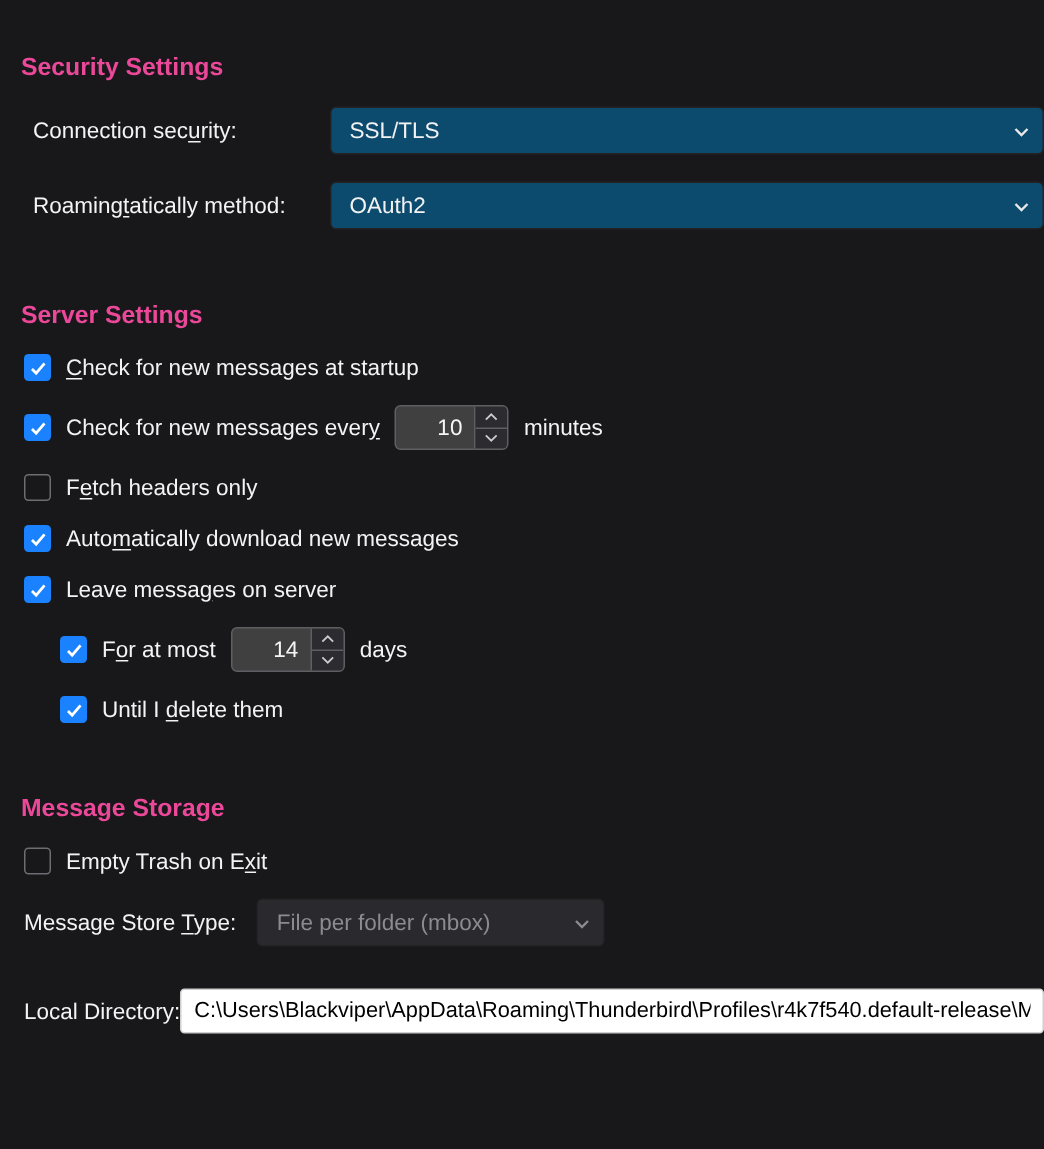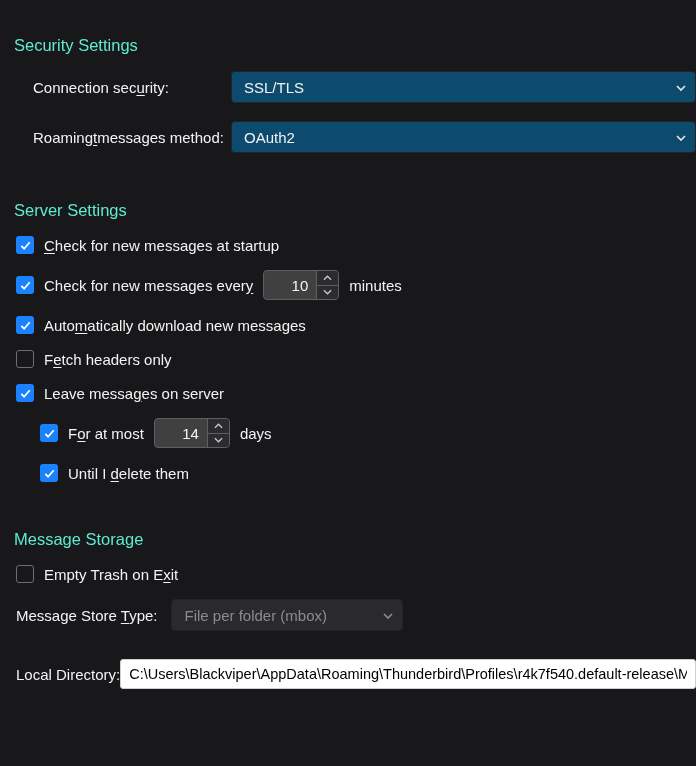--- a/index.html
+++ b/index.html
@@ -7,23 +7,23 @@
     background: #18181b;
     color: #f5f5f5;
     font-family: "Segoe UI", Arial, sans-serif;
     font-size: 15px;
     width: 696px;
     height: 766px;
     padding: 36px 0 0 14px;
     overflow: hidden;
   }
   .section-title {
-    font-weight: 400;
+    font-weight: 700;
     font-size: 16.5px;
-    color: #5eead4;
+    color: #ec4899;
     margin-bottom: 16px;
   }
   .section { margin-bottom: 48px; }
   .row {
     display: flex;
     align-items: center;
     gap: 10px;
     margin-bottom: 16px;
     padding-left: 2px;
   }
@@ -126,35 +126,35 @@
   .indent-1 { padding-left: 26px; }
   .indent-2 { padding-left: 26px; text-align: center; }
 
   .sec-grid { display:grid; grid-template-columns: 198px auto; row-gap:18px; align-items:center; }
 </style>
 </head>
 <body>
 
 <div class="section">
   <div class="section-title">Security Settings</div>
-  <div class="sec-grid" style="margin-left:19px;">
+  <div class="sec-grid" style="margin-left:8px;">
     <div class="label">
       <span>Connection sec</span><span class="u">u</span><span>rity:</span>
     </div>
     <div class="select">
       <span>SSL/TLS</span>
       <span class="chevron">
         <svg viewBox="0 0 12 12">
             <path d="M2 4l4 4 4-4" fill="none" stroke="#e8e8e8" stroke-width="1.6"></path>
           </svg>
       </span>
     </div>
 
     <div class="label">
-      <span>Roaming</span><span class="u">t</span><span>messages method:</span>
+      <span>Roaming</span><span class="u">t</span><span>atically method:</span>
     </div>
     <div class="select">
       <span>OAuth2</span>
       <span class="chevron">
         <svg viewBox="0 0 12 12">
             <path d="M2 4l4 4 4-4" fill="none" stroke="#e8e8e8" stroke-width="1.6"></path>
           </svg>
       </span>
     </div>
   </div>
@@ -195,34 +195,34 @@
             <svg viewBox="0 0 10 6">
               <path d="M1 1l4 4 4-4" fill="none" stroke="#c9c9cc" stroke-width="1.4"></path>
             </svg>
           </button>
       </span>
     </span>
     <span class="label">minutes</span>
   </div>
 
   <div class="row">
+    <span class="checkbox unchecked"></span>
+    <span class="label">
+      <span>F</span><span class="u">e</span><span>tch headers only</span>
+    </span>
+  </div>
+
+  <div class="row">
     <span class="checkbox checked">
       <svg viewBox="0 0 14 14">
           <path d="M2.5 7.5l3 3 6-7" fill="none" stroke="#fff" stroke-width="2"></path>
         </svg>
     </span>
     <span class="label">
       <span>Auto</span><span class="u">m</span><span>atically download new messages</span>
-    </span>
-  </div>
-
-  <div class="row">
-    <span class="checkbox unchecked"></span>
-    <span class="label">
-      <span>F</span><span class="u">e</span><span>tch headers only</span>
     </span>
   </div>
 
   <div class="row">
     <span class="checkbox checked">
       <svg viewBox="0 0 14 14">
           <path d="M2.5 7.5l3 3 6-7" fill="none" stroke="#fff" stroke-width="2"></path>
         </svg>
     </span>
     <span class="label">

